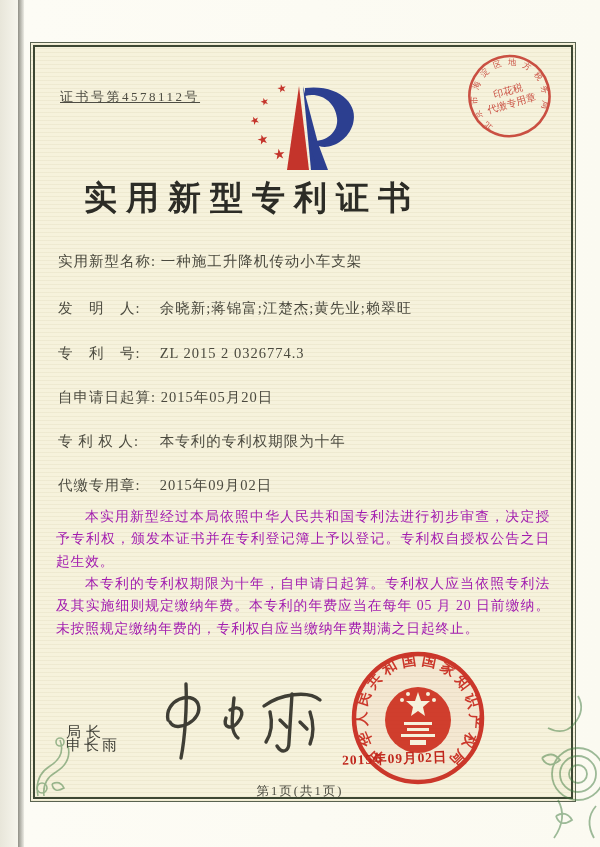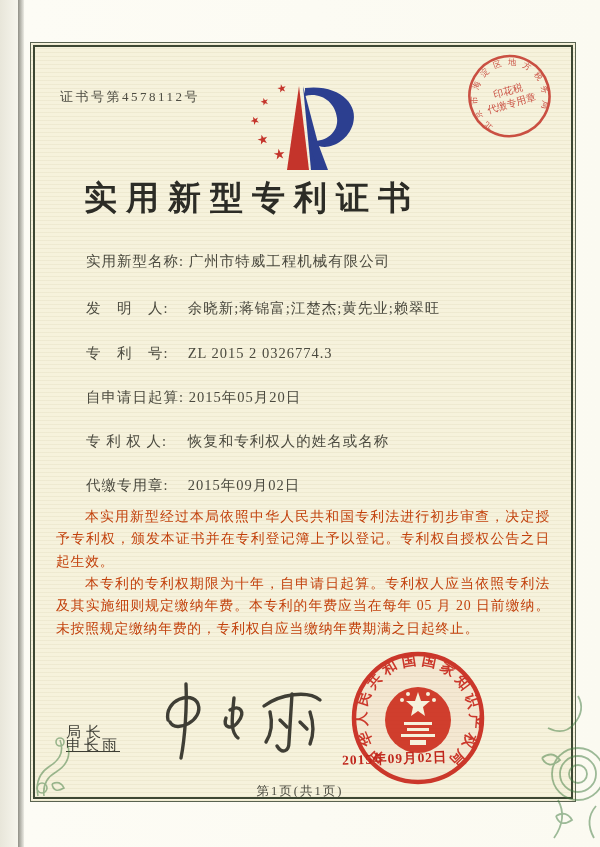--- a/index.html
+++ b/index.html
@@ -8,32 +8,32 @@
     background:linear-gradient(90deg,#e8e6da 0px,#fdfcf5 26px,#fbfaf1 100%);
     font-family:"Liberation Serif","DejaVu Serif",serif;
   }
   .photo-spine{position:absolute;left:18px;top:0;width:6px;height:847px;
     background:linear-gradient(90deg,rgba(60,60,50,.55),rgba(60,60,50,.08));}
   .frame{position:absolute;left:30px;top:42px;width:546px;height:760px;
     background:#f6f2dc;
     background-image:repeating-linear-gradient(0deg,rgba(190,183,140,.14) 0 1px,rgba(0,0,0,0) 1px 4px);
     border:1px solid #5a6350;box-sizing:border-box;}
   .frame-inner{position:absolute;inset:2px;border:2.5px solid #3d4733;pointer-events:none;}
-  .cert-no{position:absolute;left:60px;top:88px;font-size:13px;letter-spacing:2.5px;color:#4e4d43;}
+  .cert-no{position:absolute;left:60px;top:88px;font-size:13px;letter-spacing:2.5px;color:#4e4d43;text-decoration:underline;}
   .title{position:absolute;left:0;top:176px;width:504px;text-align:center;
     font-size:33px;font-weight:bold;letter-spacing:9px;color:#2c2c26;}
   .fields{position:absolute;left:58px;top:252px;width:500px;}
   .field-row{position:absolute;left:0;font-size:14.5px;color:#4b4a3f;letter-spacing:1px;white-space:nowrap;}
-  .field-row .lbl{display:inline-block;min-width:97px;margin-left:28px;}
+  .field-row .lbl{display:inline-block;min-width:97px;}
   .r0{top:0px}.r1{top:47px}.r2{top:92px}.r3{top:136px}.r4{top:180px}.r5{top:224px}
   .body-text{position:absolute;left:56px;top:506px;width:494px;}
   .body-text p{margin:0;text-indent:2.1em;font-size:13.8px;line-height:1.62;
-    letter-spacing:.8px;color:#c2410c;text-align:justify;}
+    letter-spacing:.8px;color:#a21caf;text-align:justify;}
   .dir-title{position:absolute;left:66px;top:710px;font-size:15px;letter-spacing:5px;color:#3d3d34;margin-top:13px;}
-  .dir-name{position:absolute;left:66px;top:736px;font-size:15px;letter-spacing:3px;color:#3d3d34;text-decoration:underline;}
+  .dir-name{position:absolute;left:66px;top:736px;font-size:15px;letter-spacing:3px;color:#3d3d34;}
   .sig{position:absolute;left:142px;top:676px;}
   .seal{position:absolute;left:348px;top:648px;}
   .seal-date{position:absolute;left:342px;top:750px;font-size:13.5px;color:#c0271c;
     letter-spacing:1px;transform:rotate(-2deg);font-weight:bold;}
   .tax-stamp{position:absolute;left:466px;top:52px;transform:rotate(-16deg);opacity:.88;}
   .footer{position:absolute;left:0;top:783px;width:600px;text-align:center;
     font-size:12.5px;letter-spacing:2px;color:#4b4b40;}
   .star{position:absolute;color:#c4342b;}
   .logo{position:absolute;left:233px;top:84px;width:140px;height:92px;}
   .orn{position:absolute;opacity:.5;}
@@ -74,37 +74,37 @@
     <polygon points="70,2 92,86 78,86" fill="#2c3f90"></polygon>
     <path d="M72,4 C106,0 126,20 120,40 C115,57 97,66 86,62 L95,86 L84,86 L76,56 C92,60 106,48 104,34 C102,18 88,8 72,12 Z" fill="#2c3f90"></path>
   </svg>
 </div>
 
 <div class="title">实用新型专利证书</div>
 
 <div class="fields">
   <div class="field-row r0">
     <span class="lbl">实用新型名称:</span>
-    <span>广州市特威工程机械有限公司</span>
+    <span>一种施工升降机传动小车支架</span>
   </div>
   <div class="field-row r1">
     <span class="lbl">发　明　人:</span>
     <span>余晓新;蒋锦富;江楚杰;黄先业;赖翠旺</span>
   </div>
   <div class="field-row r2">
     <span class="lbl">专　利　号:</span>
     <span>ZL 2015 2 0326774.3</span>
   </div>
   <div class="field-row r3">
     <span class="lbl">自申请日起算:</span>
     <span>2015年05月20日</span>
   </div>
   <div class="field-row r4">
     <span class="lbl">专 利 权 人:</span>
-    <span>恢复和专利权人的姓名或名称</span>
+    <span>本专利的专利权期限为十年</span>
   </div>
   <div class="field-row r5">
     <span class="lbl">代缴专用章:</span>
     <span>2015年09月02日</span>
   </div>
 </div>
 
 <div class="body-text">
   <p>本实用新型经过本局依照中华人民共和国专利法进行初步审查，决定授予专利权，颁发本证书并在专利登记簿上予以登记。专利权自授权公告之日起生效。</p>
   <p>本专利的专利权期限为十年，自申请日起算。专利权人应当依照专利法及其实施细则规定缴纳年费。本专利的年费应当在每年 05 月 20 日前缴纳。未按照规定缴纳年费的，专利权自应当缴纳年费期满之日起终止。</p>

